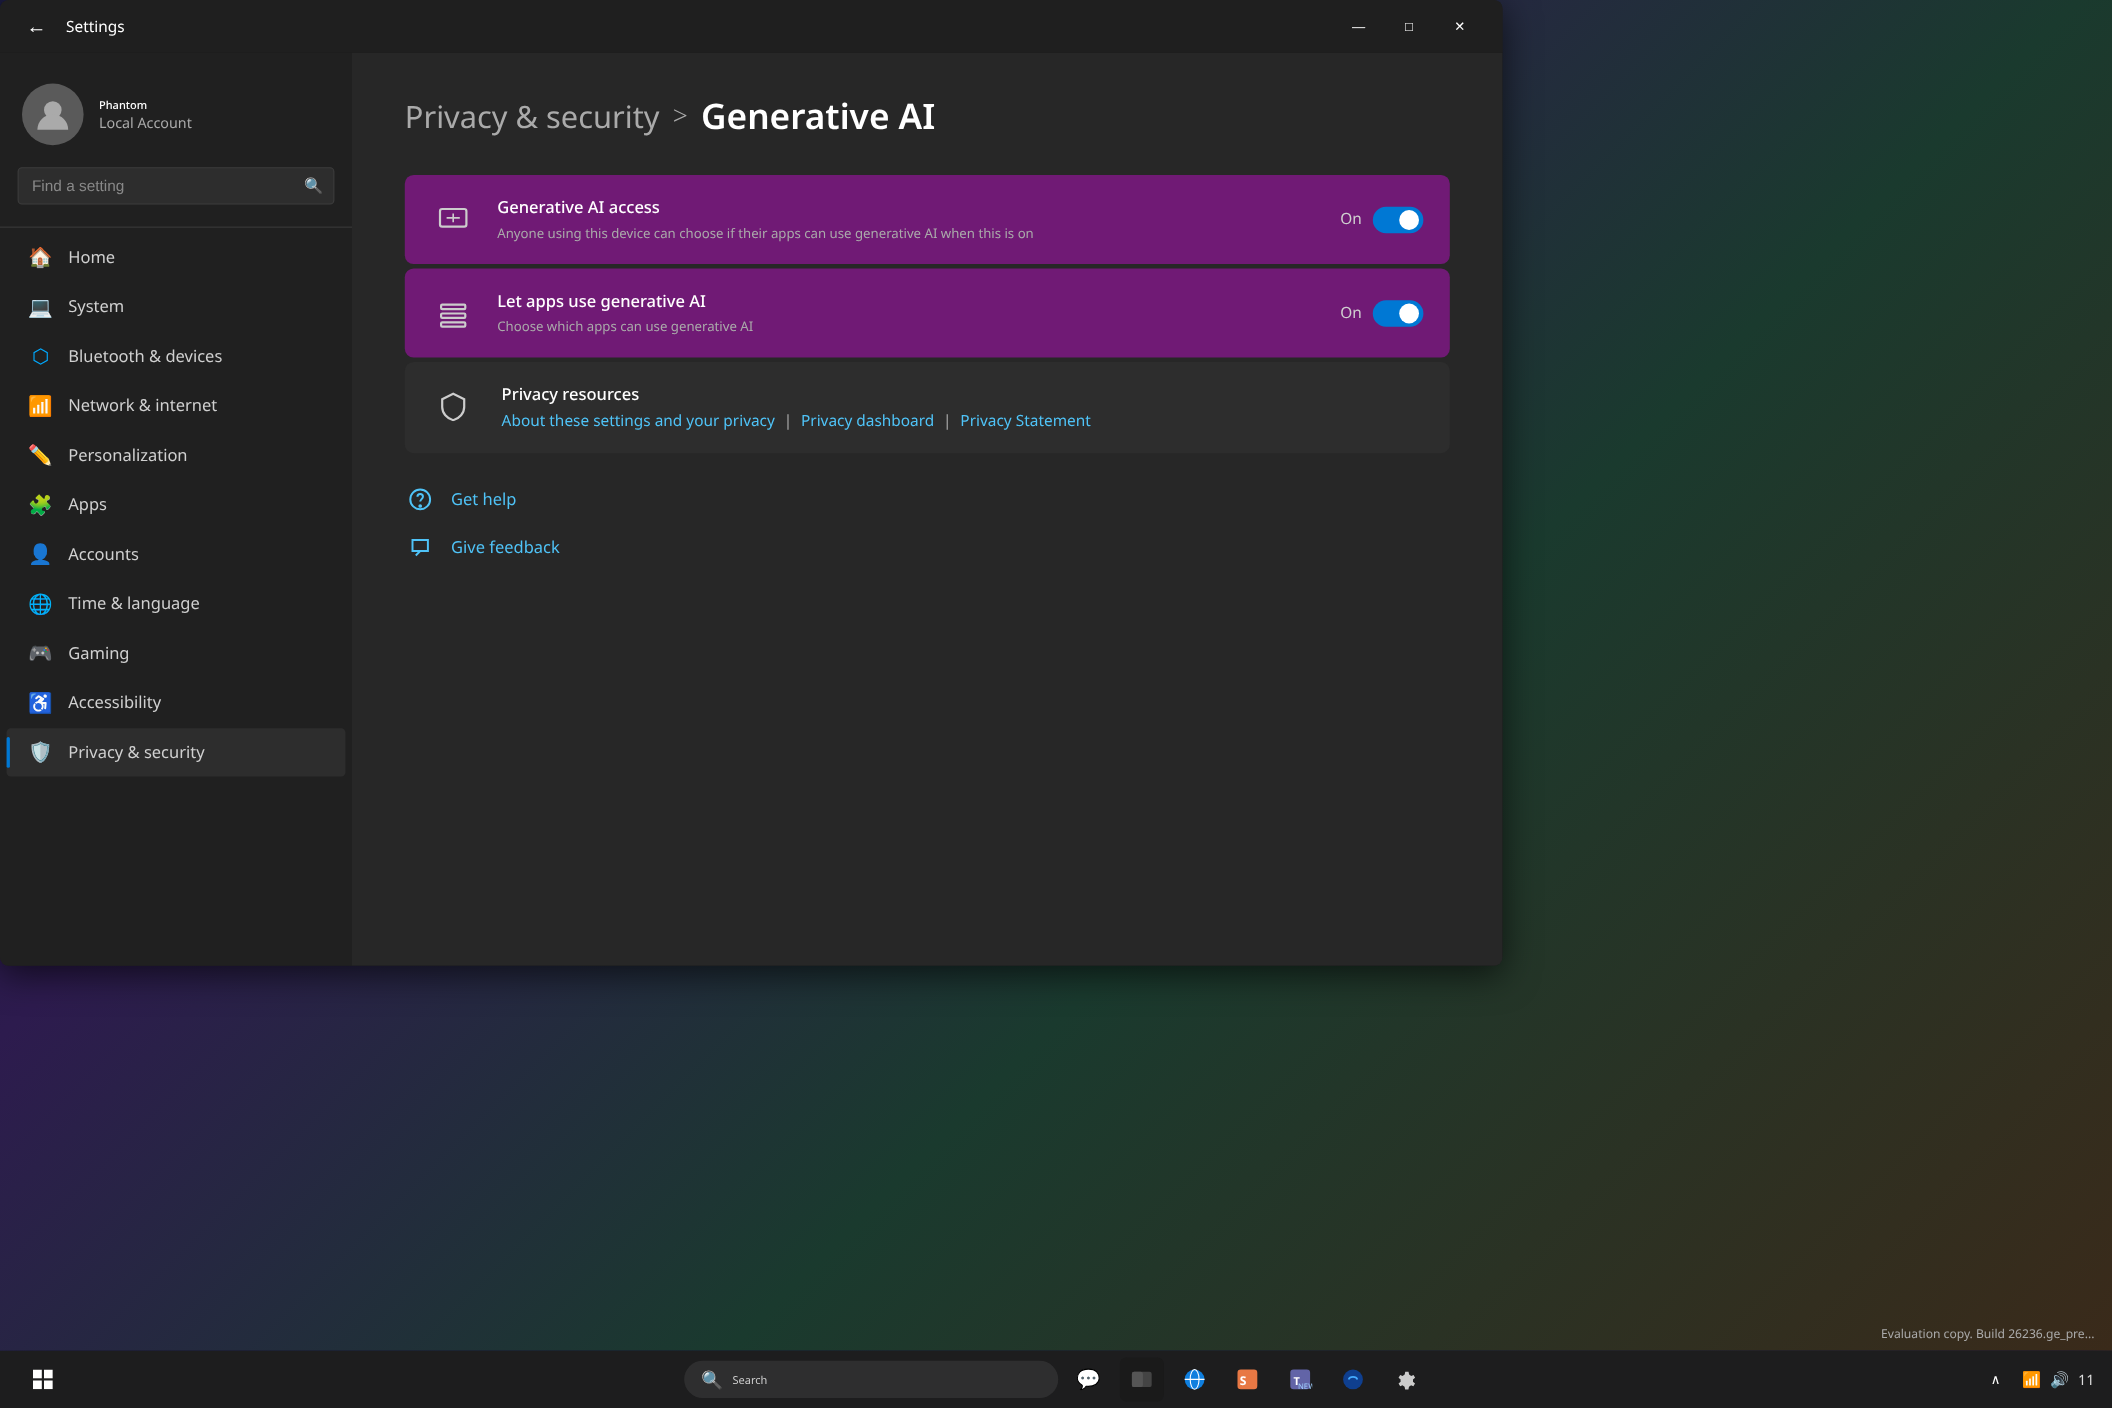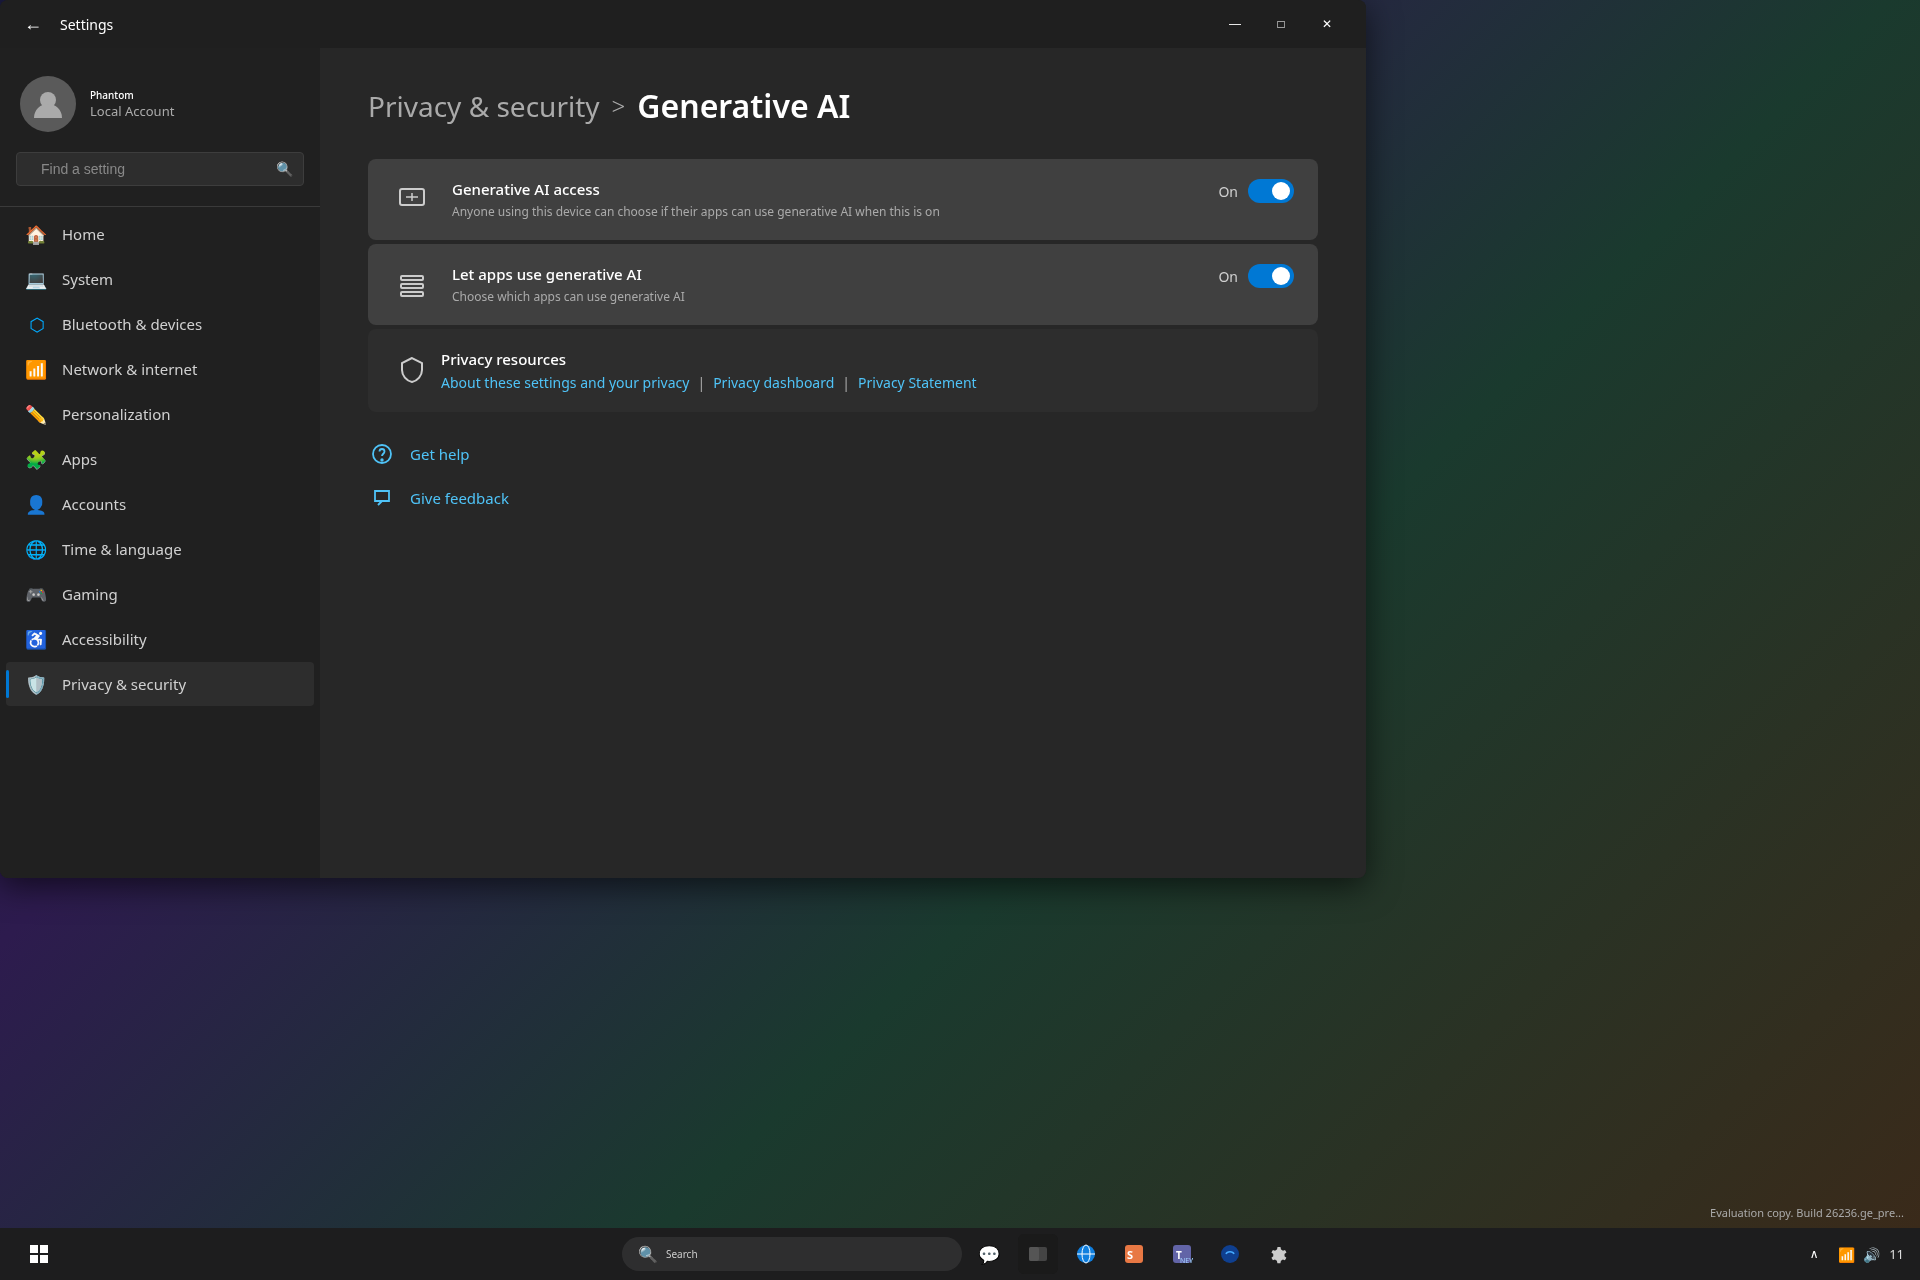--- a/index.html
+++ b/index.html
@@ -111,21 +111,21 @@
       margin: 0 16px 16px 16px;
       position: relative;
     }
     .search-input {
       width: 100%;
       background: #2d2d2d;
       border: 1px solid #3d3d3d;
       border-radius: 4px;
       color: #ccc;
       font-size: 14px;
-      padding: 8px 36px 8px 24px;
+      padding: 8px 36px 8px 12px;
       outline: none;
     }
     .search-input::placeholder { color: #888; }
     .search-icon-btn {
       position: absolute;
       right: 10px;
       top: 50%;
       transform: translateY(-50%);
       background: none;
       border: none;
@@ -206,26 +206,26 @@
       font-weight: 300;
     }
     .breadcrumb-current {
       color: #fff;
       font-size: 32px;
       font-weight: 600;
     }
 
     
     .settings-card {
-      background: #404040;
+      background: #701a75;
       border-radius: 8px;
       padding: 20px 24px;
       margin-bottom: 4px;
       display: flex;
-      align-items: flex-start;
+      align-items: center;
       gap: 20px;
     }
     .settings-card + .settings-card {
       margin-top: 4px;
     }
     .card-icon {
       width: 40px;
       height: 40px;
       display: flex;
       align-items: center;
@@ -282,21 +282,21 @@
     }
 
     
     .privacy-card {
       background: #2d2d2d;
       border-radius: 8px;
       padding: 20px 24px;
       margin-bottom: 4px;
       display: flex;
       align-items: flex-start;
-      gap: 9px;
+      gap: 24px;
     }
     .privacy-links {
       display: flex;
       gap: 0;
       align-items: flex-start;
       flex-wrap: wrap;
     }
     .privacy-link {
       color: #4fc3f7;
       font-size: 14px;

